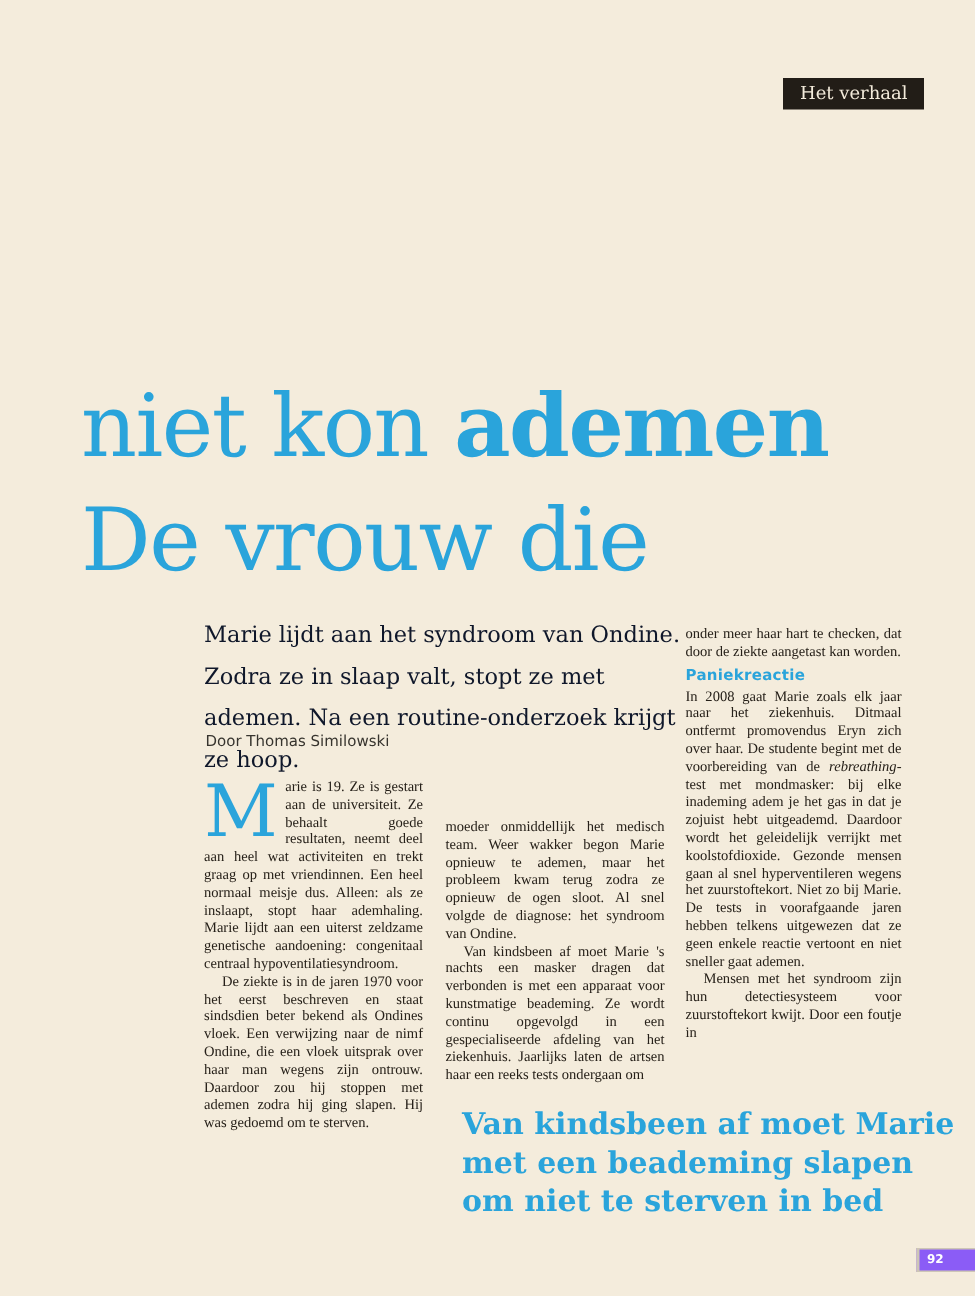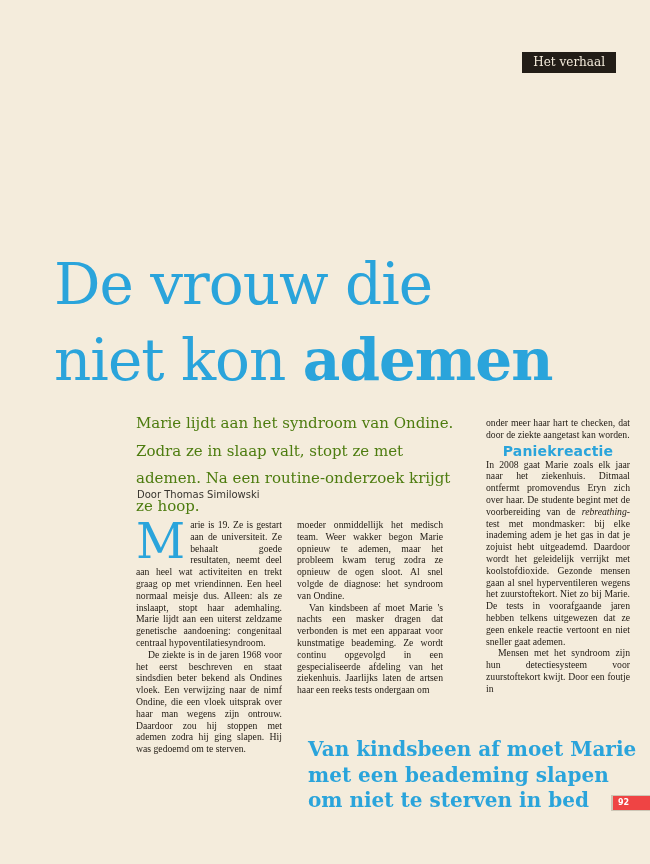--- a/index.html
+++ b/index.html
@@ -24,96 +24,96 @@
     font-family:"DejaVu Serif", serif;
     color:#2aa4db; font-size:58px; line-height:76px;
     letter-spacing:-1px; white-space:nowrap;
   }
   .title .bold { font-weight:bold; }
 
   
   .intro {
     position:absolute; left:136px; top:410px; width:326px;
     font-family:"DejaVu Serif", serif;
-    font-size:15px; line-height:27.5px; color:#4d7c0f;
+    font-size:15px; line-height:27.5px; color:#0f172a;
   }
 
   .byline {
     position:absolute; left:137px; top:489px;
     font-family:"DejaVu Sans", sans-serif;
     font-size:10px; color:#37342e;
   }
 
   
   .bodycol {
     position:absolute; width:146px;
     font-size:9.7px; line-height:11.8px;
     text-align:justify; color:#262019;
   }
   .bodycol p { margin:0; }
   .bodycol p.indent { text-indent:12px; }
   .col1 { left:136px; top:519px; }
-  .col2 { left:297px; top:519px; }
-  .col3 { left:457px; top:417px; width:144px;margin-left:29px; }
+  .col2 { left:297px; top:546px; }
+  .col3 { left:457px; top:417px; width:144px; }
 
   .dropcap {
     float:left;
     font-family:"DejaVu Serif", serif;
     color:#2aa4db;
     font-size:48px; line-height:42px;
     height:45px; padding-right:5px; padding-top:1px;
   }
 
   .subhead {
     font-family:"DejaVu Sans", sans-serif;
     font-weight:bold; color:#2aa4db;
-    font-size:14px; line-height:12px;
-    margin:4px 0 2px 0; text-align:center; letter-spacing:0.2px;
+    font-size:10px; line-height:12px;
+    margin:4px 0 2px 0; text-align:left; letter-spacing:0.2px;
   }
   .ital { font-style:italic; }
 
   
   .pullquote {
     position:absolute; left:308px; top:737px; width:334px;
     font-family:"DejaVu Serif", serif; font-weight:bold;
     color:#2aa4db; font-size:20px; line-height:25.5px;
   }
 
   
   .pagenum {
-    position:absolute; right:0; top:795px;
-    background:#ef4444; color:#ffffff;
+    position:absolute; right:0; top:832px;
+    background:#8b5cf6; color:#ffffff;
     border-top:1px solid #cdc6b6; border-left:2px solid #cdc6b6; border-bottom:1px solid #cdc6b6;
     font-family:"DejaVu Sans", sans-serif;
     font-size:8px; font-weight:bold;
     width:32px; height:14px; line-height:14px;
     padding-left:5px; box-sizing:content-box;
   }
 </style>
 </head>
 <body>
 
 <div class="page">
 
   <div class="badge">
     <span>Het verhaal</span>
   </div>
 
   <div class="title">
+    <div><span>niet kon </span><span class="bold">ademen</span></div>
     <div>De vrouw die</div>
-    <div><span>niet kon </span><span class="bold">ademen</span></div>
   </div>
 
   <div class="intro">Marie lijdt aan het syndroom van Ondine. Zodra ze in slaap valt, stopt ze met ademen. Na een routine-onderzoek krijgt ze hoop.</div>
 
   <div class="byline">Door Thomas Similowski</div>
 
   <div class="bodycol col1">
     <p><span class="dropcap">M</span><span>arie is 19. Ze is gestart aan de universiteit. Ze behaalt goede resultaten, neemt deel aan heel wat activiteiten en trekt graag op met vriendinnen. Een heel normaal meisje dus. Alleen: als ze inslaapt, stopt haar ademhaling. Marie lijdt aan een uiterst zeldzame genetische aandoening: congenitaal centraal hypoventilatiesyndroom.</span></p>
-    <p class="indent">De ziekte is in de jaren 1968 voor het eerst beschreven en staat sindsdien beter bekend als Ondines vloek. Een verwijzing naar de nimf Ondine, die een vloek uitsprak over haar man wegens zijn ontrouw. Daardoor zou hij stoppen met ademen zodra hij ging slapen. Hij was gedoemd om te sterven.</p>
+    <p class="indent">De ziekte is in de jaren 1970 voor het eerst beschreven en staat sindsdien beter bekend als Ondines vloek. Een verwijzing naar de nimf Ondine, die een vloek uitsprak over haar man wegens zijn ontrouw. Daardoor zou hij stoppen met ademen zodra hij ging slapen. Hij was gedoemd om te sterven.</p>
   </div>
 
   <div class="bodycol col2">
     <p>moeder onmiddellijk het medisch team. Weer wakker begon Marie opnieuw te ademen, maar het probleem kwam terug zodra ze opnieuw de ogen sloot. Al snel volgde de diagnose: het syndroom van Ondine.</p>
     <p class="indent">Van kindsbeen af moet Marie 's nachts een masker dragen dat verbonden is met een apparaat voor kunstmatige beademing. Ze wordt continu opgevolgd in een gespecialiseerde afdeling van het ziekenhuis. Jaarlijks laten de artsen haar een reeks tests ondergaan om</p>
   </div>
 
   <div class="bodycol col3">
     <p>onder meer haar hart te checken, dat door de ziekte aangetast kan worden.</p>
     <h3 class="subhead">Paniekreactie</h3>

